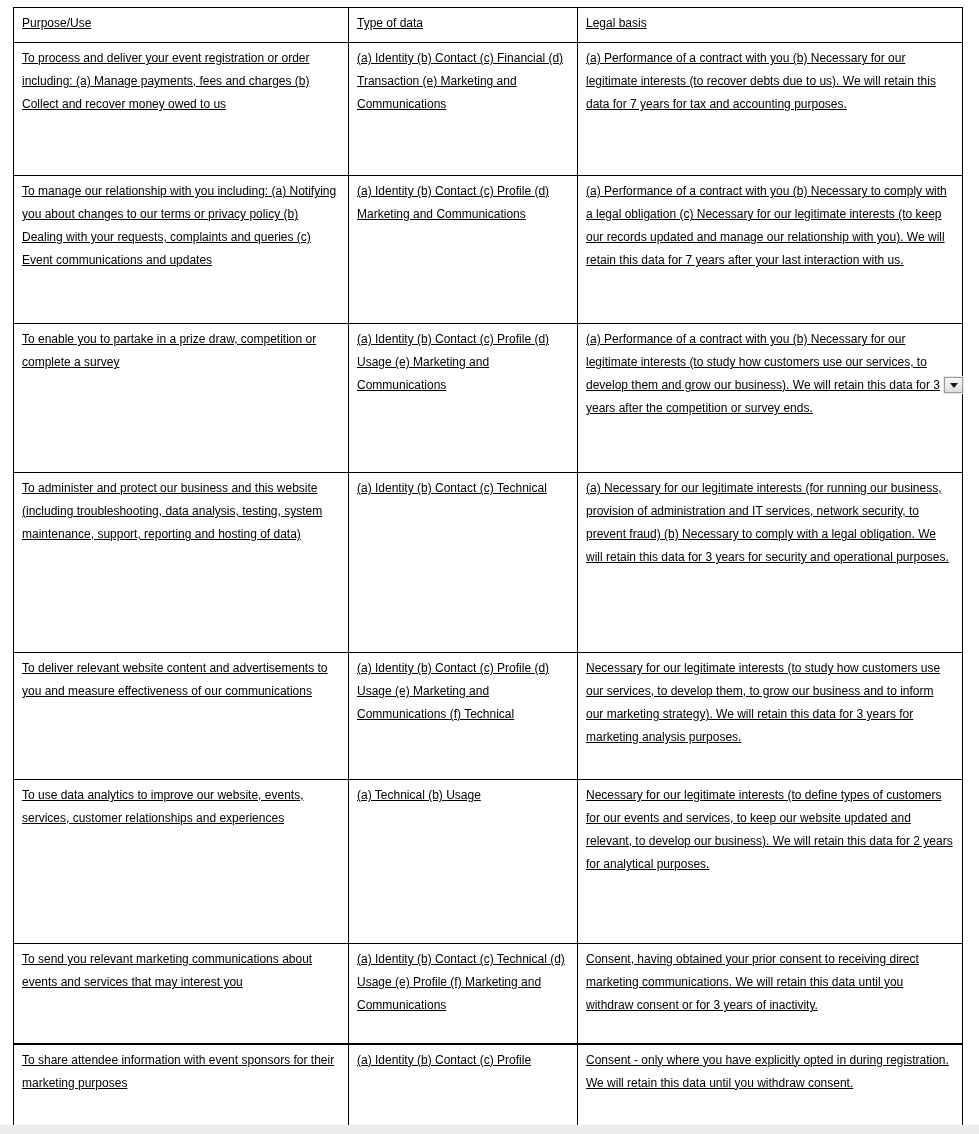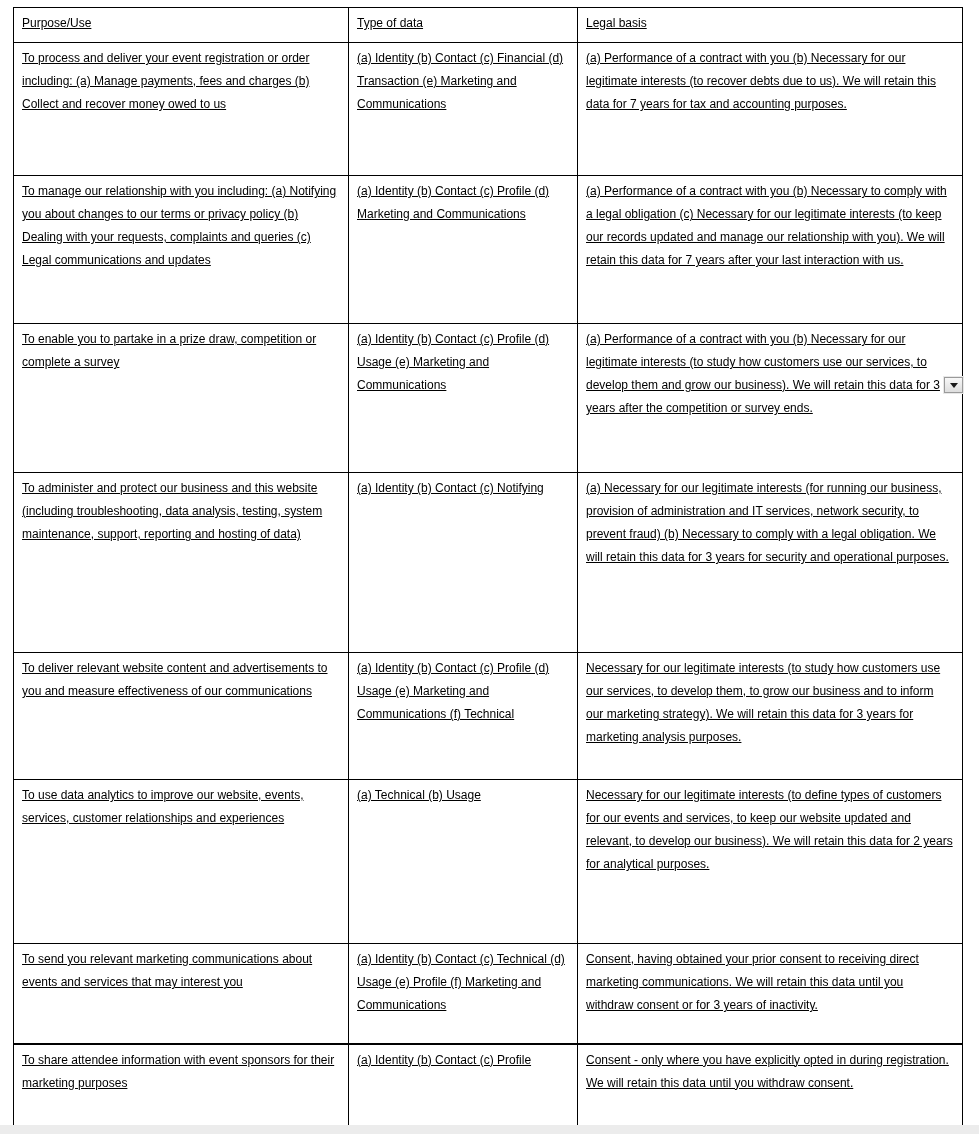--- a/index.html
+++ b/index.html
@@ -86,32 +86,32 @@
         <th>Legal basis</th>
       </tr>
     </thead>
     <tbody>
       <tr class="table-row" style="height:133px">
         <td>To process and deliver your event registration or order including: (a) Manage payments, fees and charges (b) Collect and recover money owed to us</td>
         <td>(a) Identity (b) Contact (c) Financial (d) Transaction (e) Marketing and Communications</td>
         <td>(a) Performance of a contract with you (b) Necessary for our legitimate interests (to recover debts due to us). We will retain this data for 7 years for tax and accounting purposes.</td>
       </tr>
       <tr class="table-row" style="height:148px">
-        <td>To manage our relationship with you including: (a) Notifying you about changes to our terms or privacy policy (b) Dealing with your requests, complaints and queries (c) Legal communications and updates</td>
+        <td>To manage our relationship with you including: (a) Notifying you about changes to our terms or privacy policy (b) Dealing with your requests, complaints and queries (c) Event communications and updates</td>
         <td>(a) Identity (b) Contact (c) Profile (d) Marketing and Communications</td>
         <td>(a) Performance of a contract with you (b) Necessary to comply with a legal obligation (c) Necessary for our legitimate interests (to keep our records updated and manage our relationship with you). We will retain this data for 7 years after your last interaction with us.</td>
       </tr>
       <tr class="table-row" style="height:149px">
         <td>To enable you to partake in a prize draw, competition or complete a survey</td>
         <td>(a) Identity (b) Contact (c) Profile (d) Usage (e) Marketing and Communications</td>
         <td>(a) Performance of a contract with you (b) Necessary for our legitimate interests (to study how customers use our services, to develop them and grow our business). We will retain this data for 3 years after the competition or survey ends.</td>
       </tr>
       <tr class="table-row" style="height:180px">
         <td>To administer and protect our business and this website (including troubleshooting, data analysis, testing, system maintenance, support, reporting and hosting of data)</td>
-        <td>(a) Identity (b) Contact (c) Notifying</td>
+        <td>(a) Identity (b) Contact (c) Technical</td>
         <td>(a) Necessary for our legitimate interests (for running our business, provision of administration and IT services, network security, to prevent fraud) (b) Necessary to comply with a legal obligation. We will retain this data for 3 years for security and operational purposes.</td>
       </tr>
       <tr class="table-row" style="height:127px">
         <td>To deliver relevant website content and advertisements to you and measure effectiveness of our communications</td>
         <td>(a) Identity (b) Contact (c) Profile (d) Usage (e) Marketing and Communications (f) Technical</td>
         <td>Necessary for our legitimate interests (to study how customers use our services, to develop them, to grow our business and to inform our marketing strategy). We will retain this data for 3 years for marketing analysis purposes.</td>
       </tr>
       <tr class="table-row" style="height:164px">
         <td>To use data analytics to improve our website, events, services, customer relationships and experiences</td>
         <td>(a) Technical (b) Usage</td>

